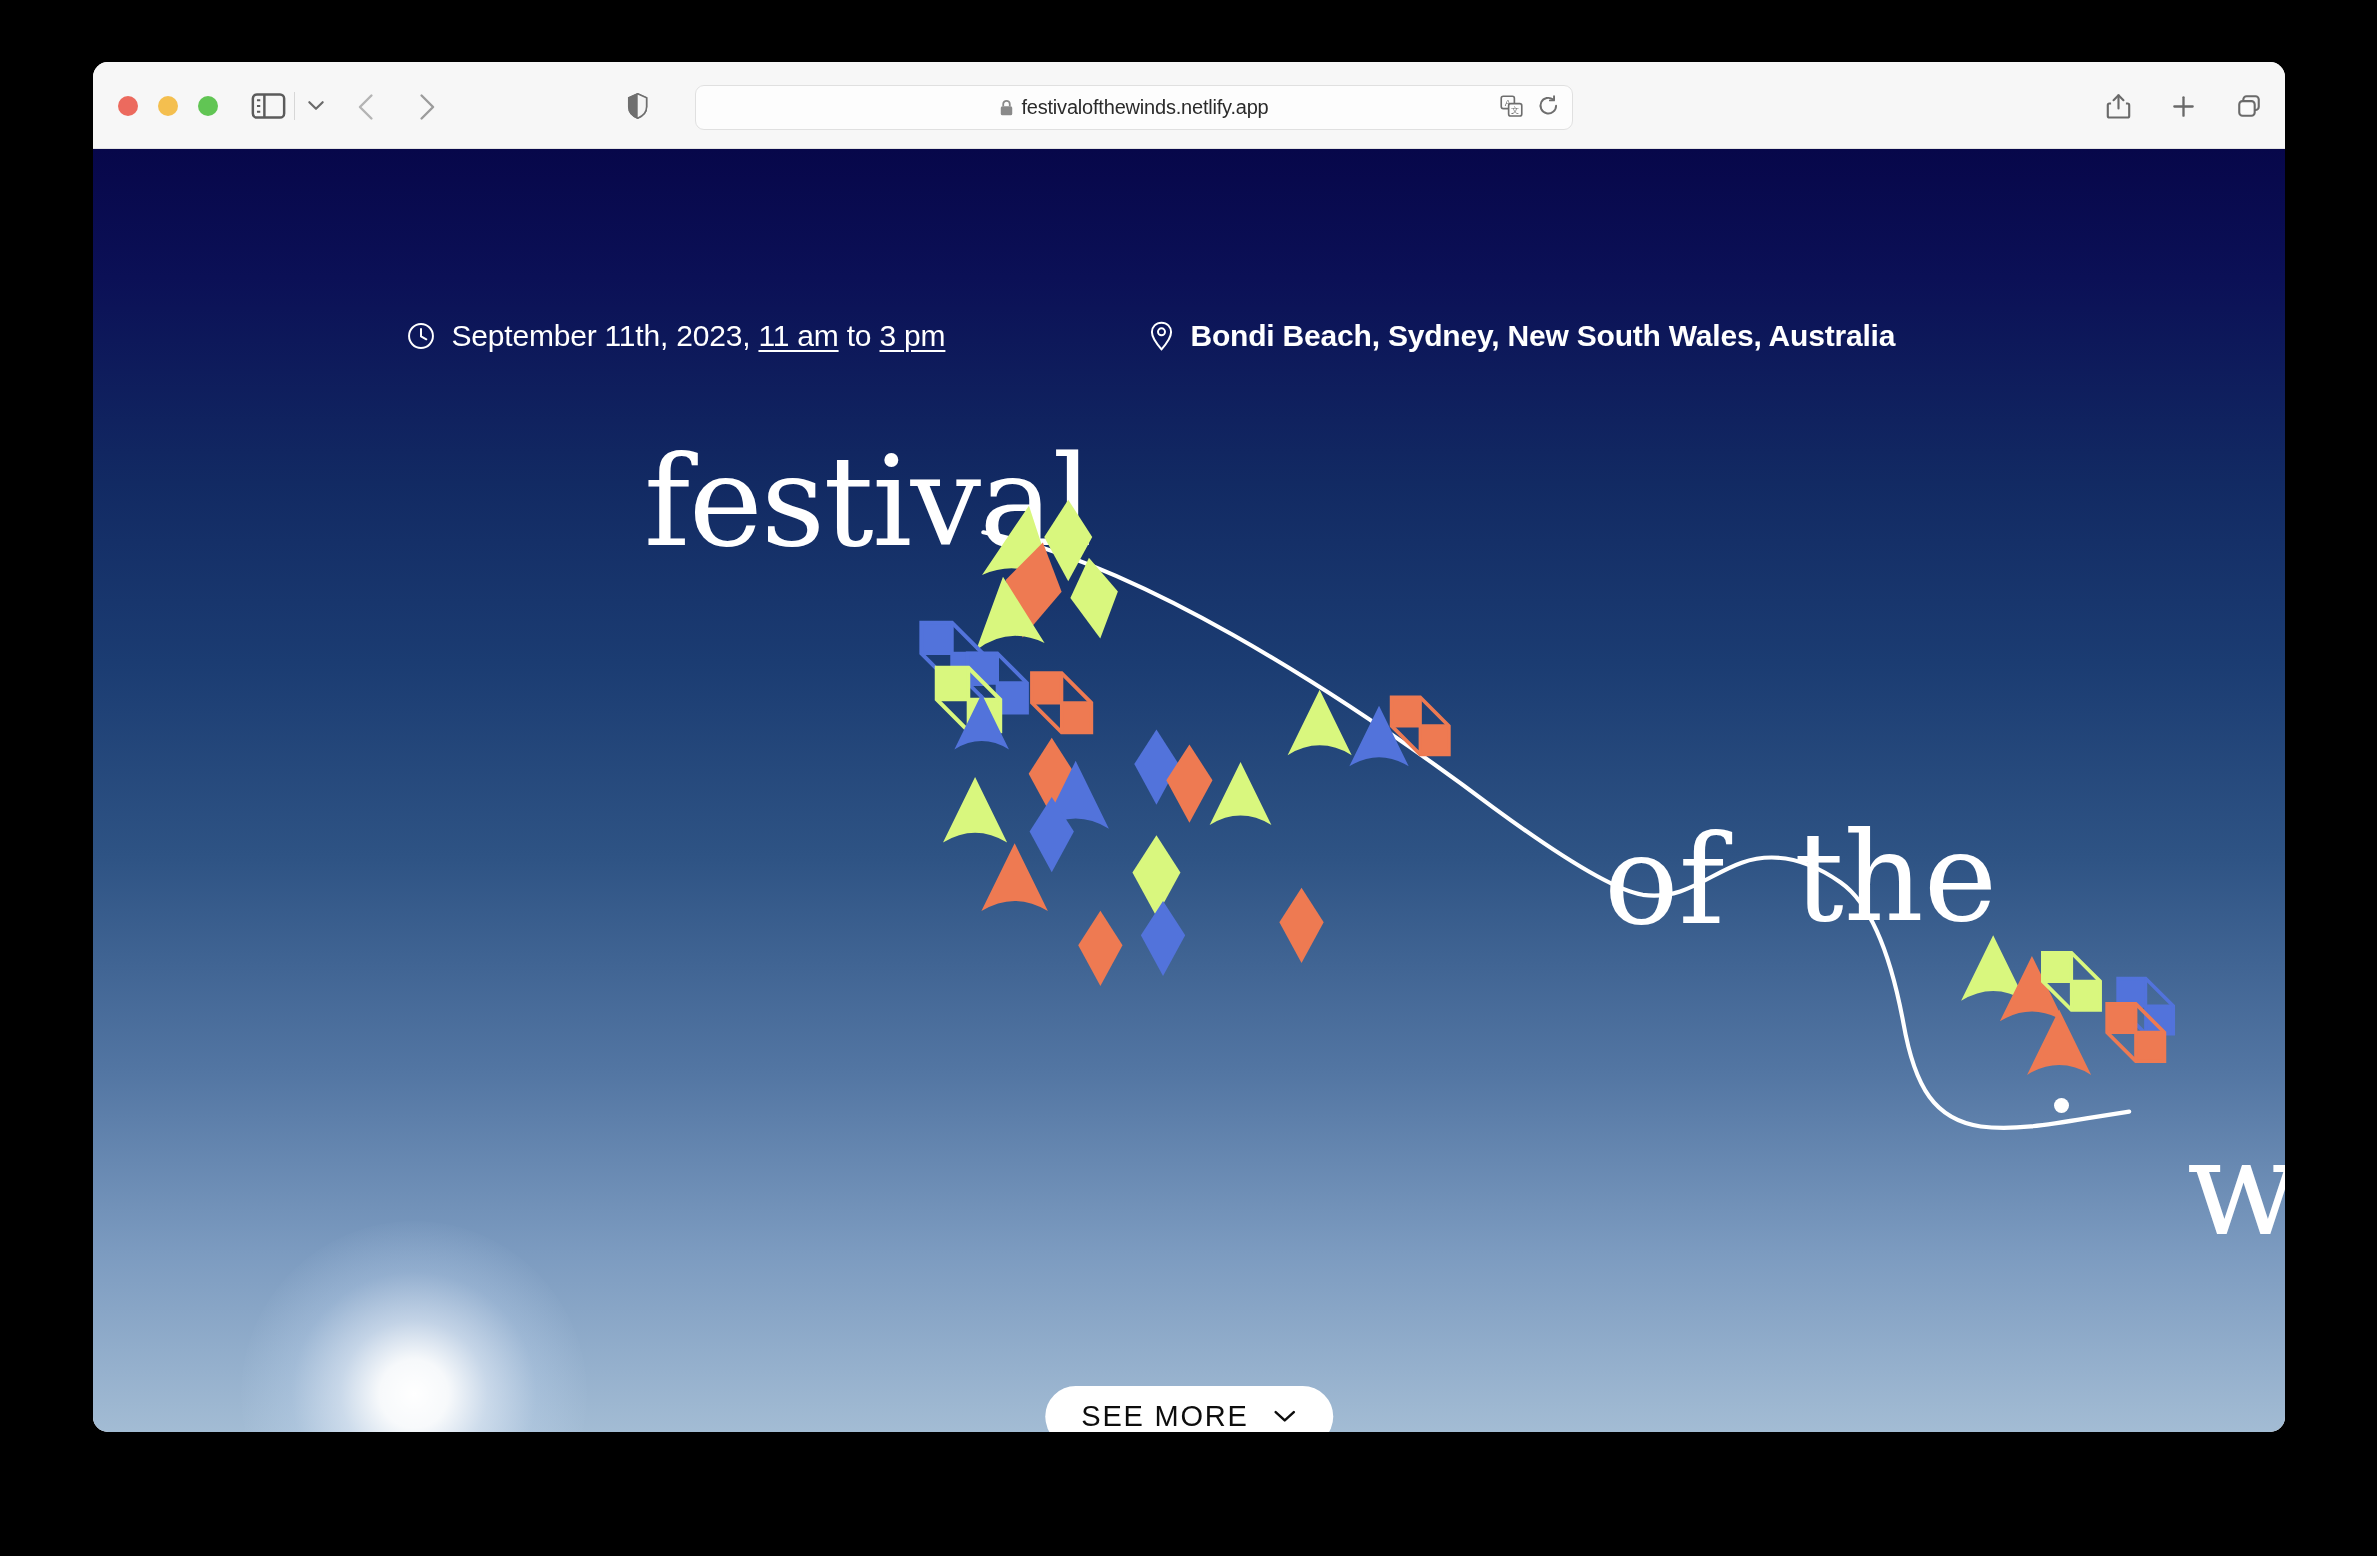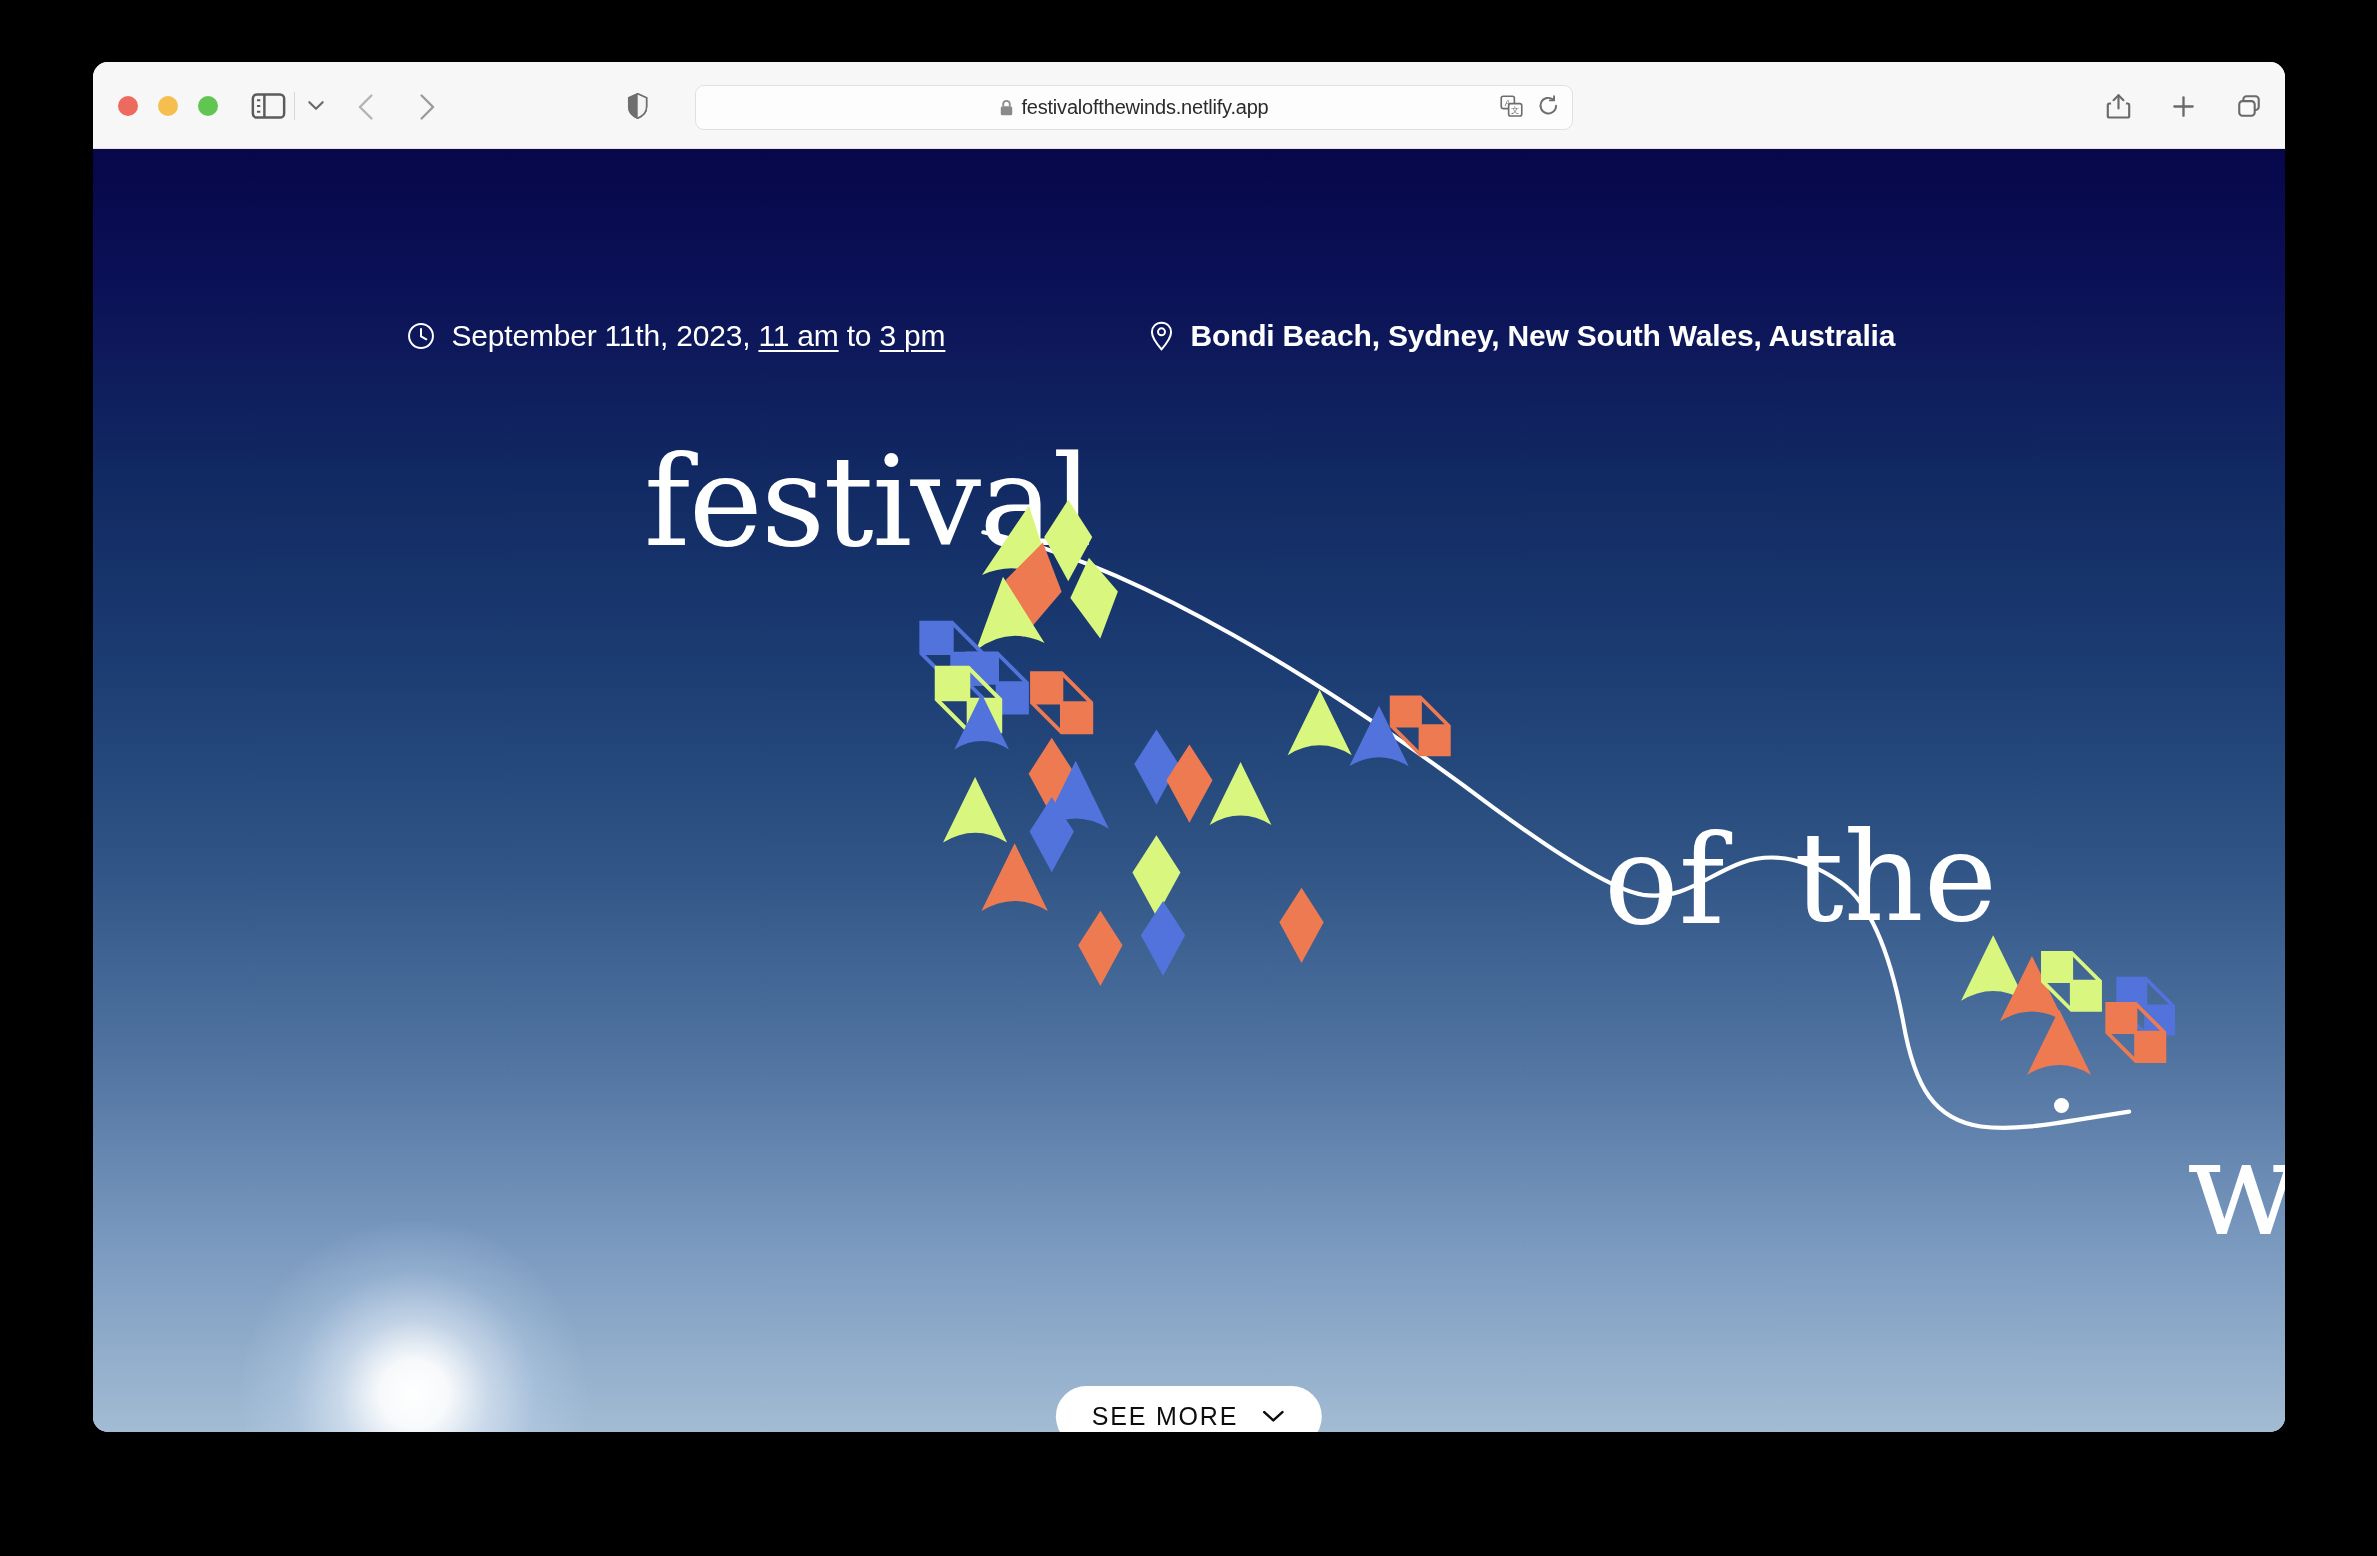--- a/index.html
+++ b/index.html
@@ -89,21 +89,21 @@
   .string{position:absolute;left:0;top:0;width:2192px;height:1284px;pointer-events:none;}
 
   
   .kites{position:absolute;left:0;top:0;width:2192px;height:1284px;pointer-events:none;}
 
   
   .see-more{
     position:absolute;left:50%;transform:translateX(-50%);top:1237px;
     display:flex;align-items:center;gap:23px;
     background:#fff;color:#0d0d0d;border:none;border-radius:824px;
-    padding:0 36px;height:61px;font-size:25px;letter-spacing:1.8px;
+    padding:0 36px;height:61px;font-size:29px;letter-spacing:1.8px;
     font-family:"Liberation Sans",sans-serif;cursor:pointer;
   }
   .dotmark{position:absolute;width:15px;height:15px;border-radius:50%;background:#fff;}
 </style>
 </head>
 <body>
 
 <div class="stage">
 
   <div class="window">

